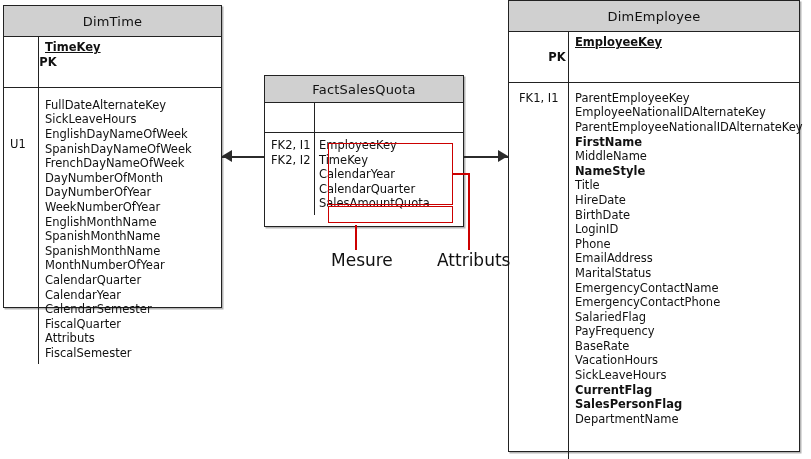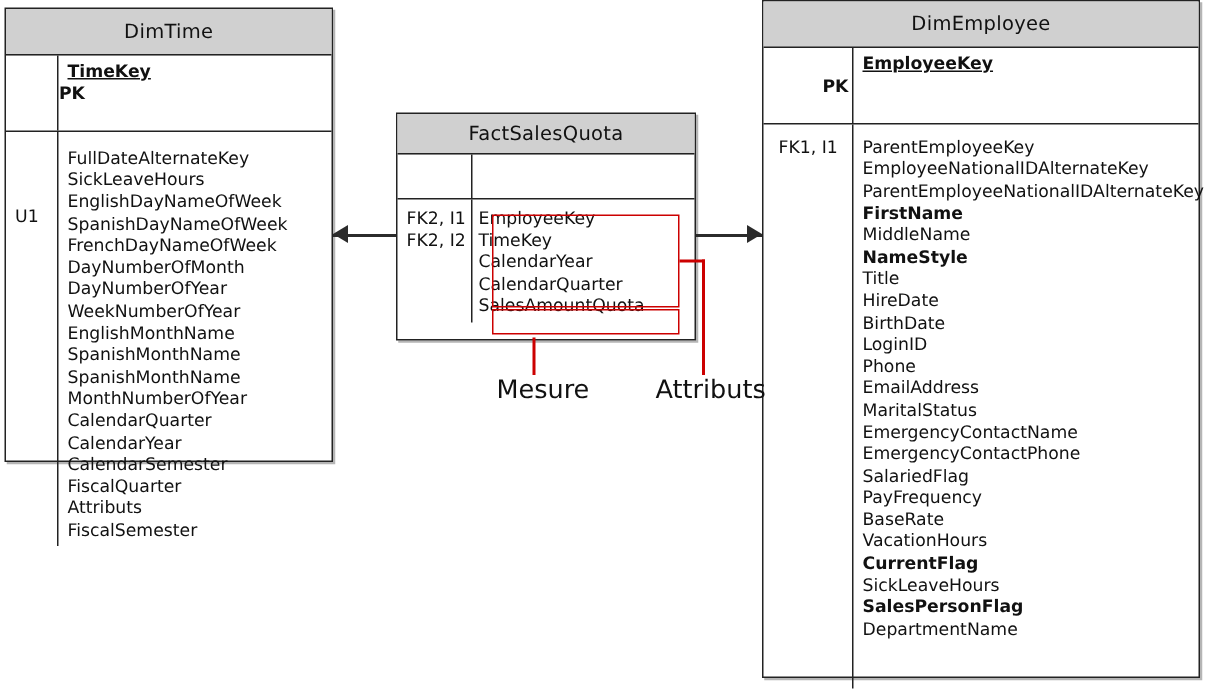--- a/index.html
+++ b/index.html
@@ -240,22 +240,22 @@
           <span class="fld">LoginID</span>
           <span class="fld">Phone</span>
           <span class="fld">EmailAddress</span>
           <span class="fld">MaritalStatus</span>
           <span class="fld">EmergencyContactName</span>
           <span class="fld">EmergencyContactPhone</span>
           <span class="fld">SalariedFlag</span>
           <span class="fld">PayFrequency</span>
           <span class="fld">BaseRate</span>
           <span class="fld">VacationHours</span>
+          <span class="fld">SickLeaveHours</span>
           <span class="fld b">CurrentFlag</span>
-          <span class="fld">SickLeaveHours</span>
           <span class="fld b">SalesPersonFlag</span>
           <span class="fld">DepartmentName</span>
         </div>
     </div>
   </div>
 
   <div class="conn" id="conn-left"></div>
   <div class="arrow" id="arrow-left"></div>
   <div class="conn" id="conn-right"></div>
   <div class="arrow" id="arrow-right"></div>

